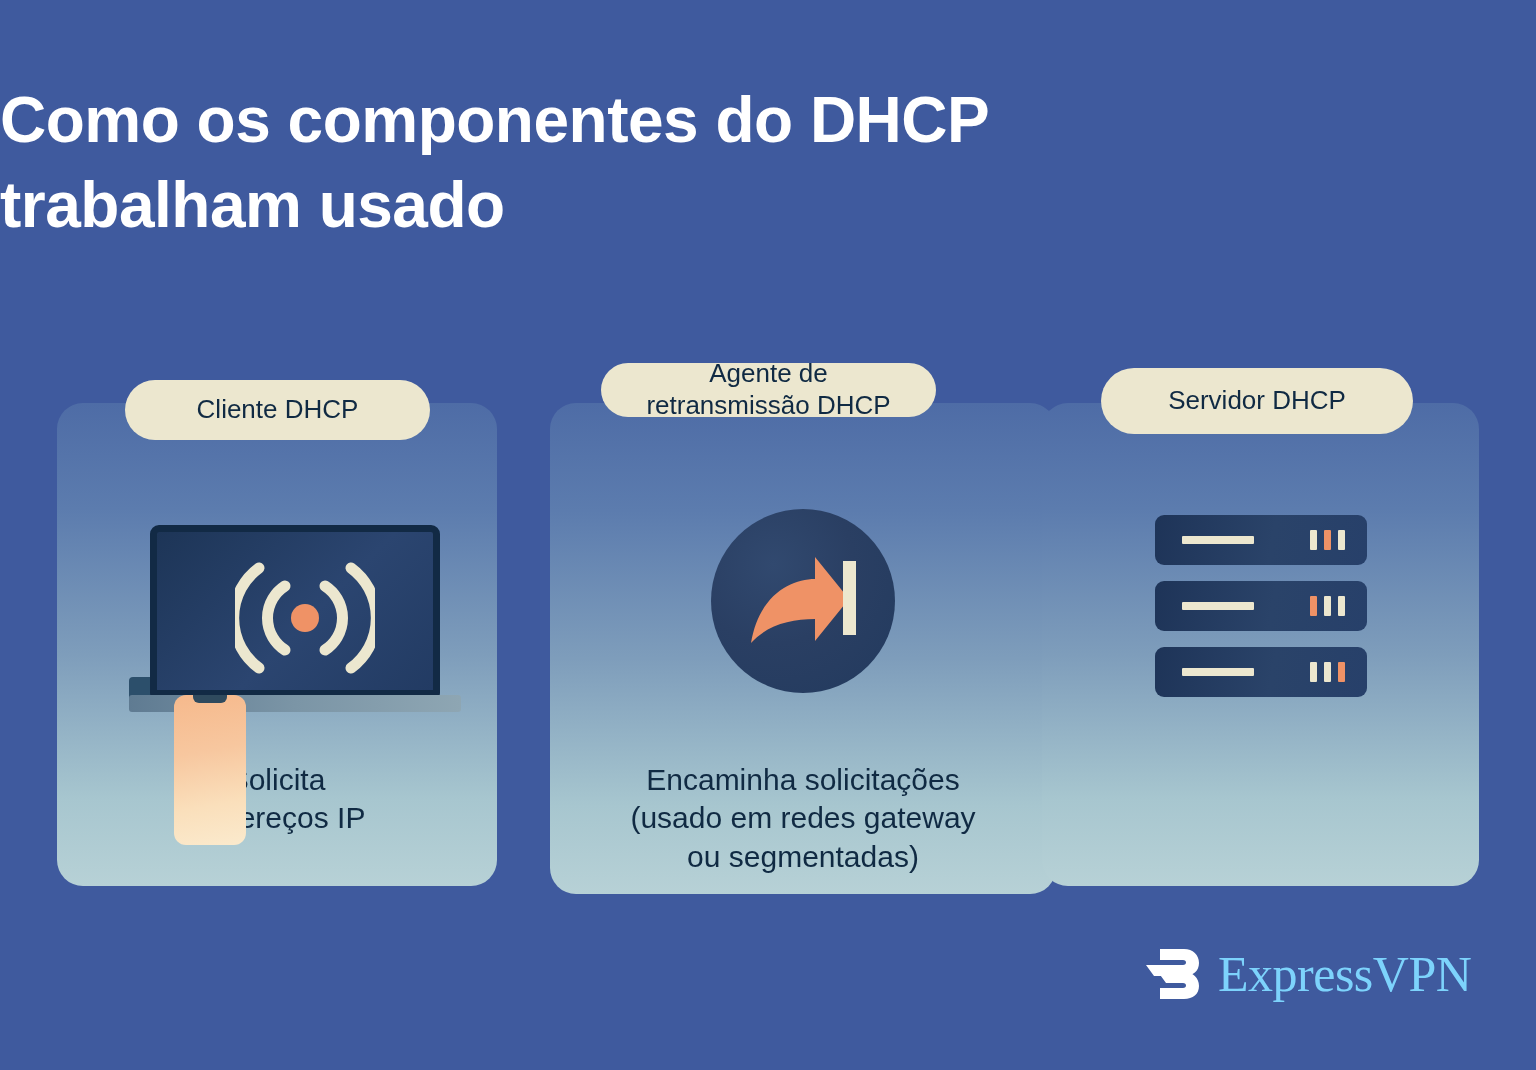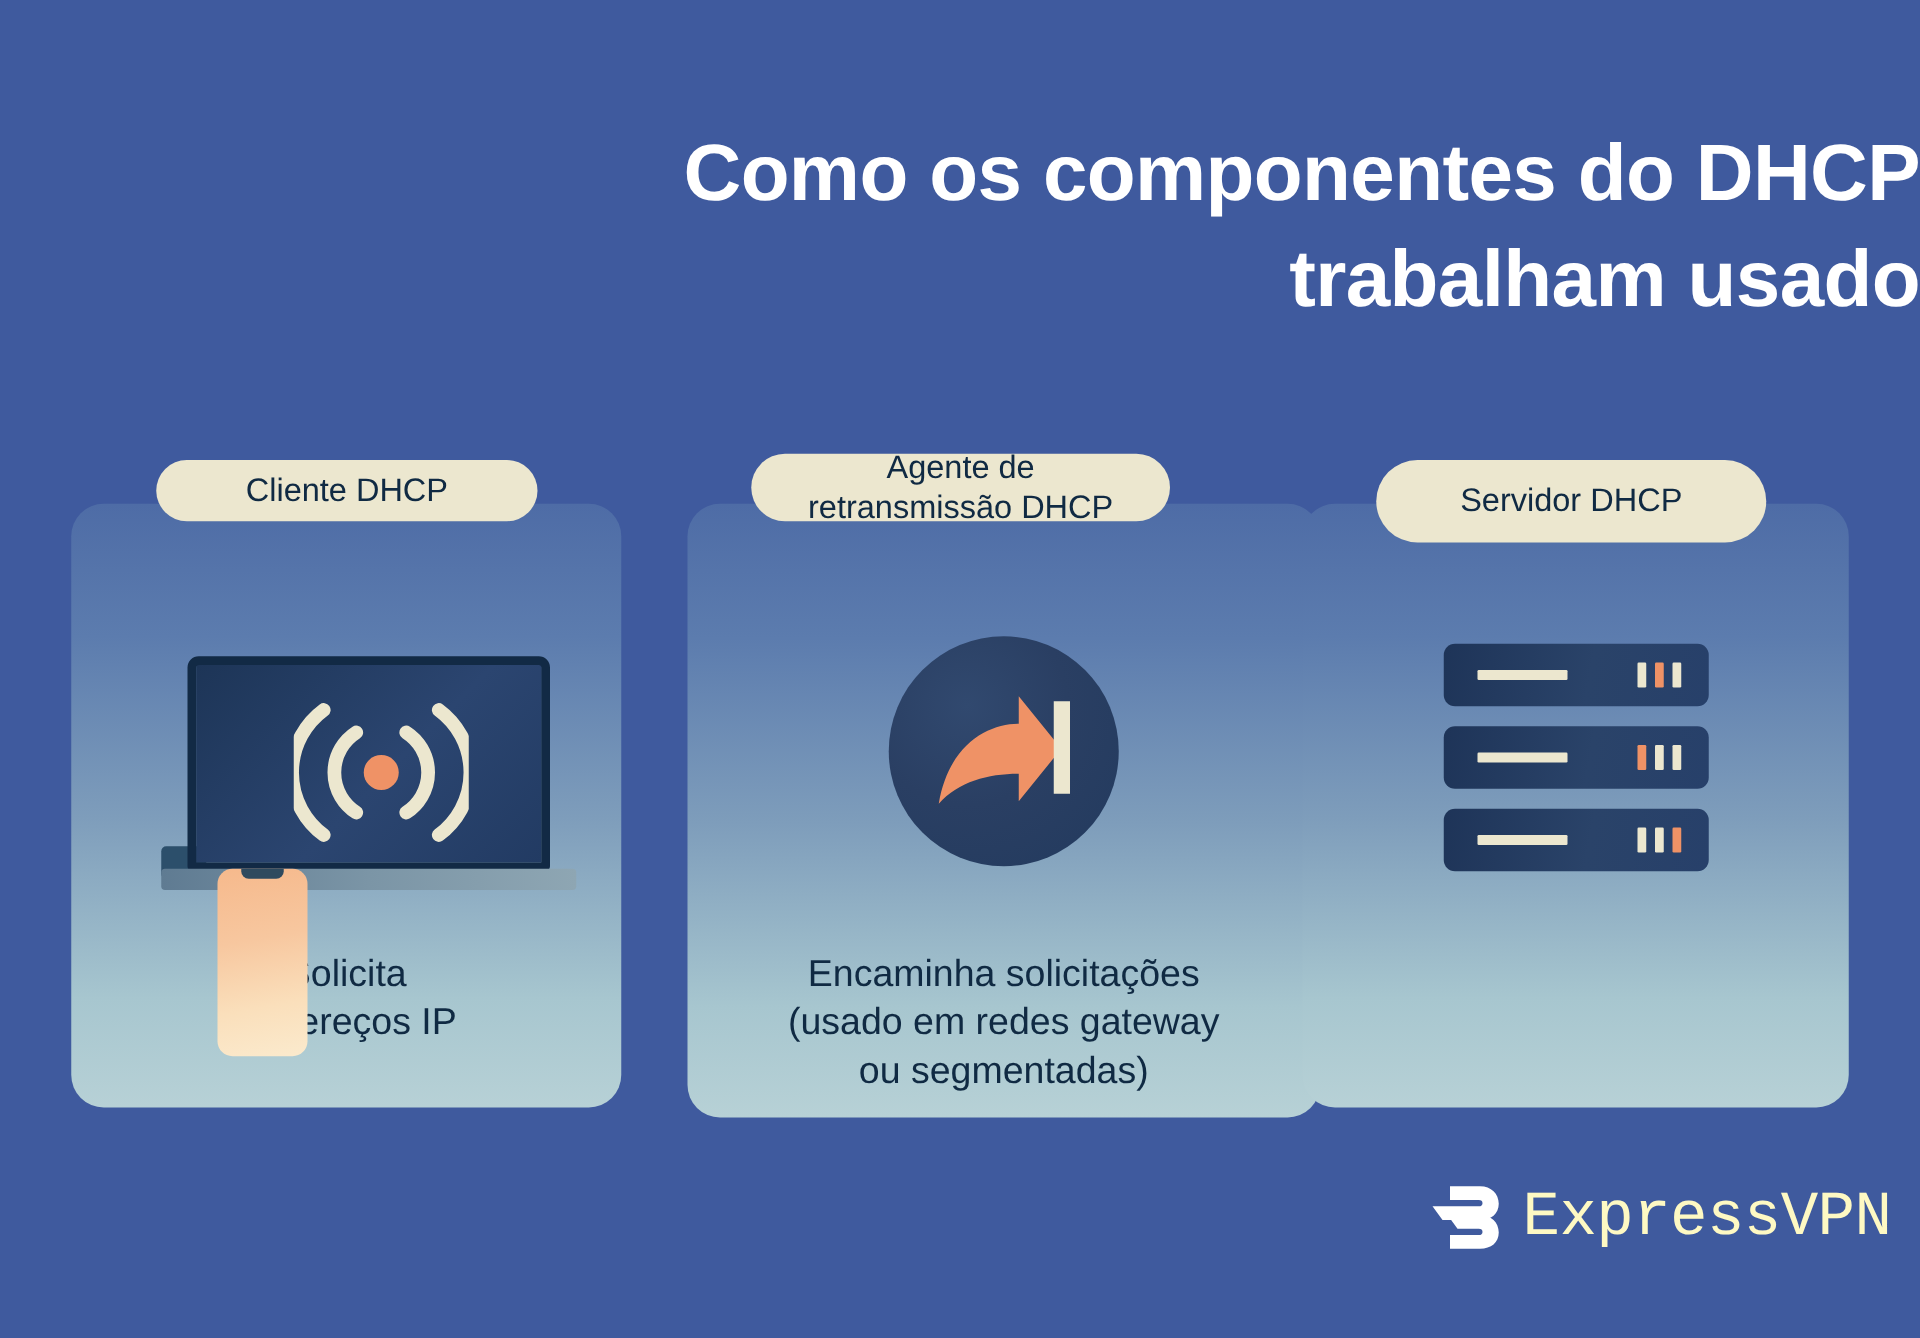--- a/index.html
+++ b/index.html
@@ -14,27 +14,26 @@
     overflow: hidden;
     position: relative;
   }
 
   
   .title {
     position: absolute;
     top: 78px;
     left: 0;
     width: 1536px;
-    text-align: right;
+    text-align: left;
     color: #ffffff;
     font-size: 64px;
     font-weight: bold;
     line-height: 1.33;
     letter-spacing: -0.5px;
-    margin-top: 18px;
   }
   .title .line2 { display: block; }
 
   
   .cards {
     position: absolute;
     top: 403px;
     left: 0;
     width: 1536px;
     height: 500px;
@@ -58,21 +57,21 @@
     border-radius: 40px;
     text-align: center;
     font-size: 26px;
     line-height: 1.23;
     display: flex;
     align-items: center;
     justify-content: center;
     box-sizing: border-box;
     z-index: 5;
   }
-  .pill-1 { left: 125px;  top: 368px; width: 305px; height: 49px; }
+  .pill-1 { left: 125px;  top: 380px; width: 305px; height: 60px; }
   .pill-2 { left: 601px;  top: 363px; width: 335px; height: 54px; padding: 0 18px; }
   .pill-3 { left: 1101px; top: 368px; width: 312px; height: 66px; }
 
   
   .caption {
     position: absolute;
     left: 0;
     width: 100%;
     text-align: center;
     color: #102a43;
@@ -223,22 +222,22 @@
   .logo {
     position: absolute;
     left: 1140px;
     top: 943px;
     display: flex;
     align-items: center;
     gap: 16px;
   }
   .logo-mark { width: 62px; height: 62px; }
   .logo-text {
-    color: #fef9c3;
-    font-family: Liberation Mono, monospace;
+    color: #7dd3fc;
+    font-family: Liberation Serif, serif;
     font-size: 50px;
     letter-spacing: -0.5px;
     white-space: nowrap;
   }
 </style>
 </head>
 <body>
 
 <div class="title">
   <span>Como os componentes do DHCP</span>

